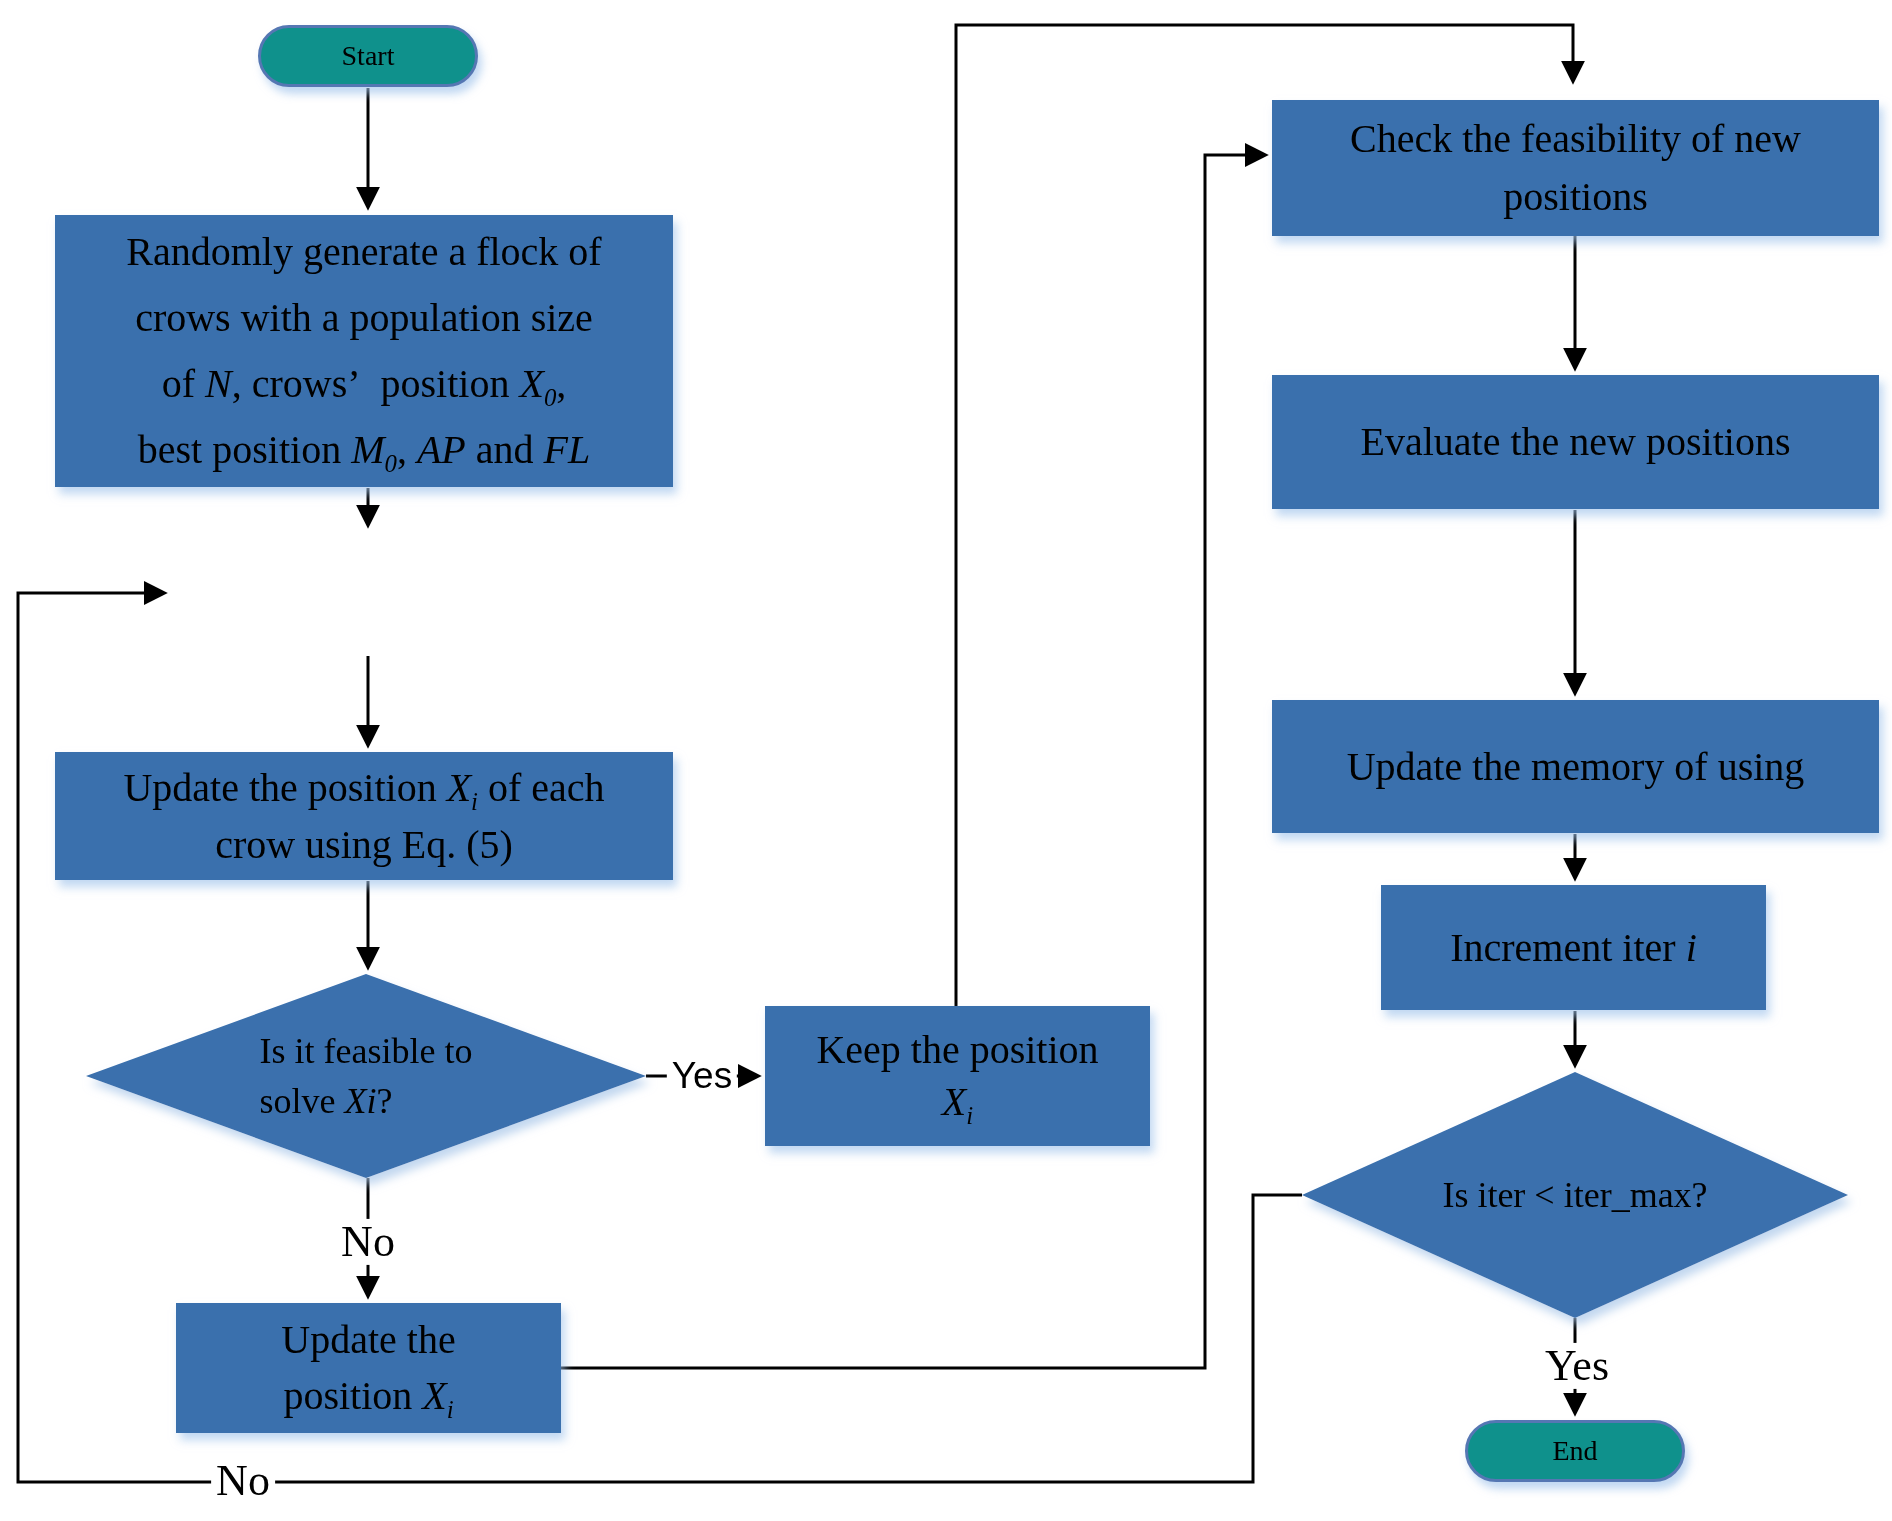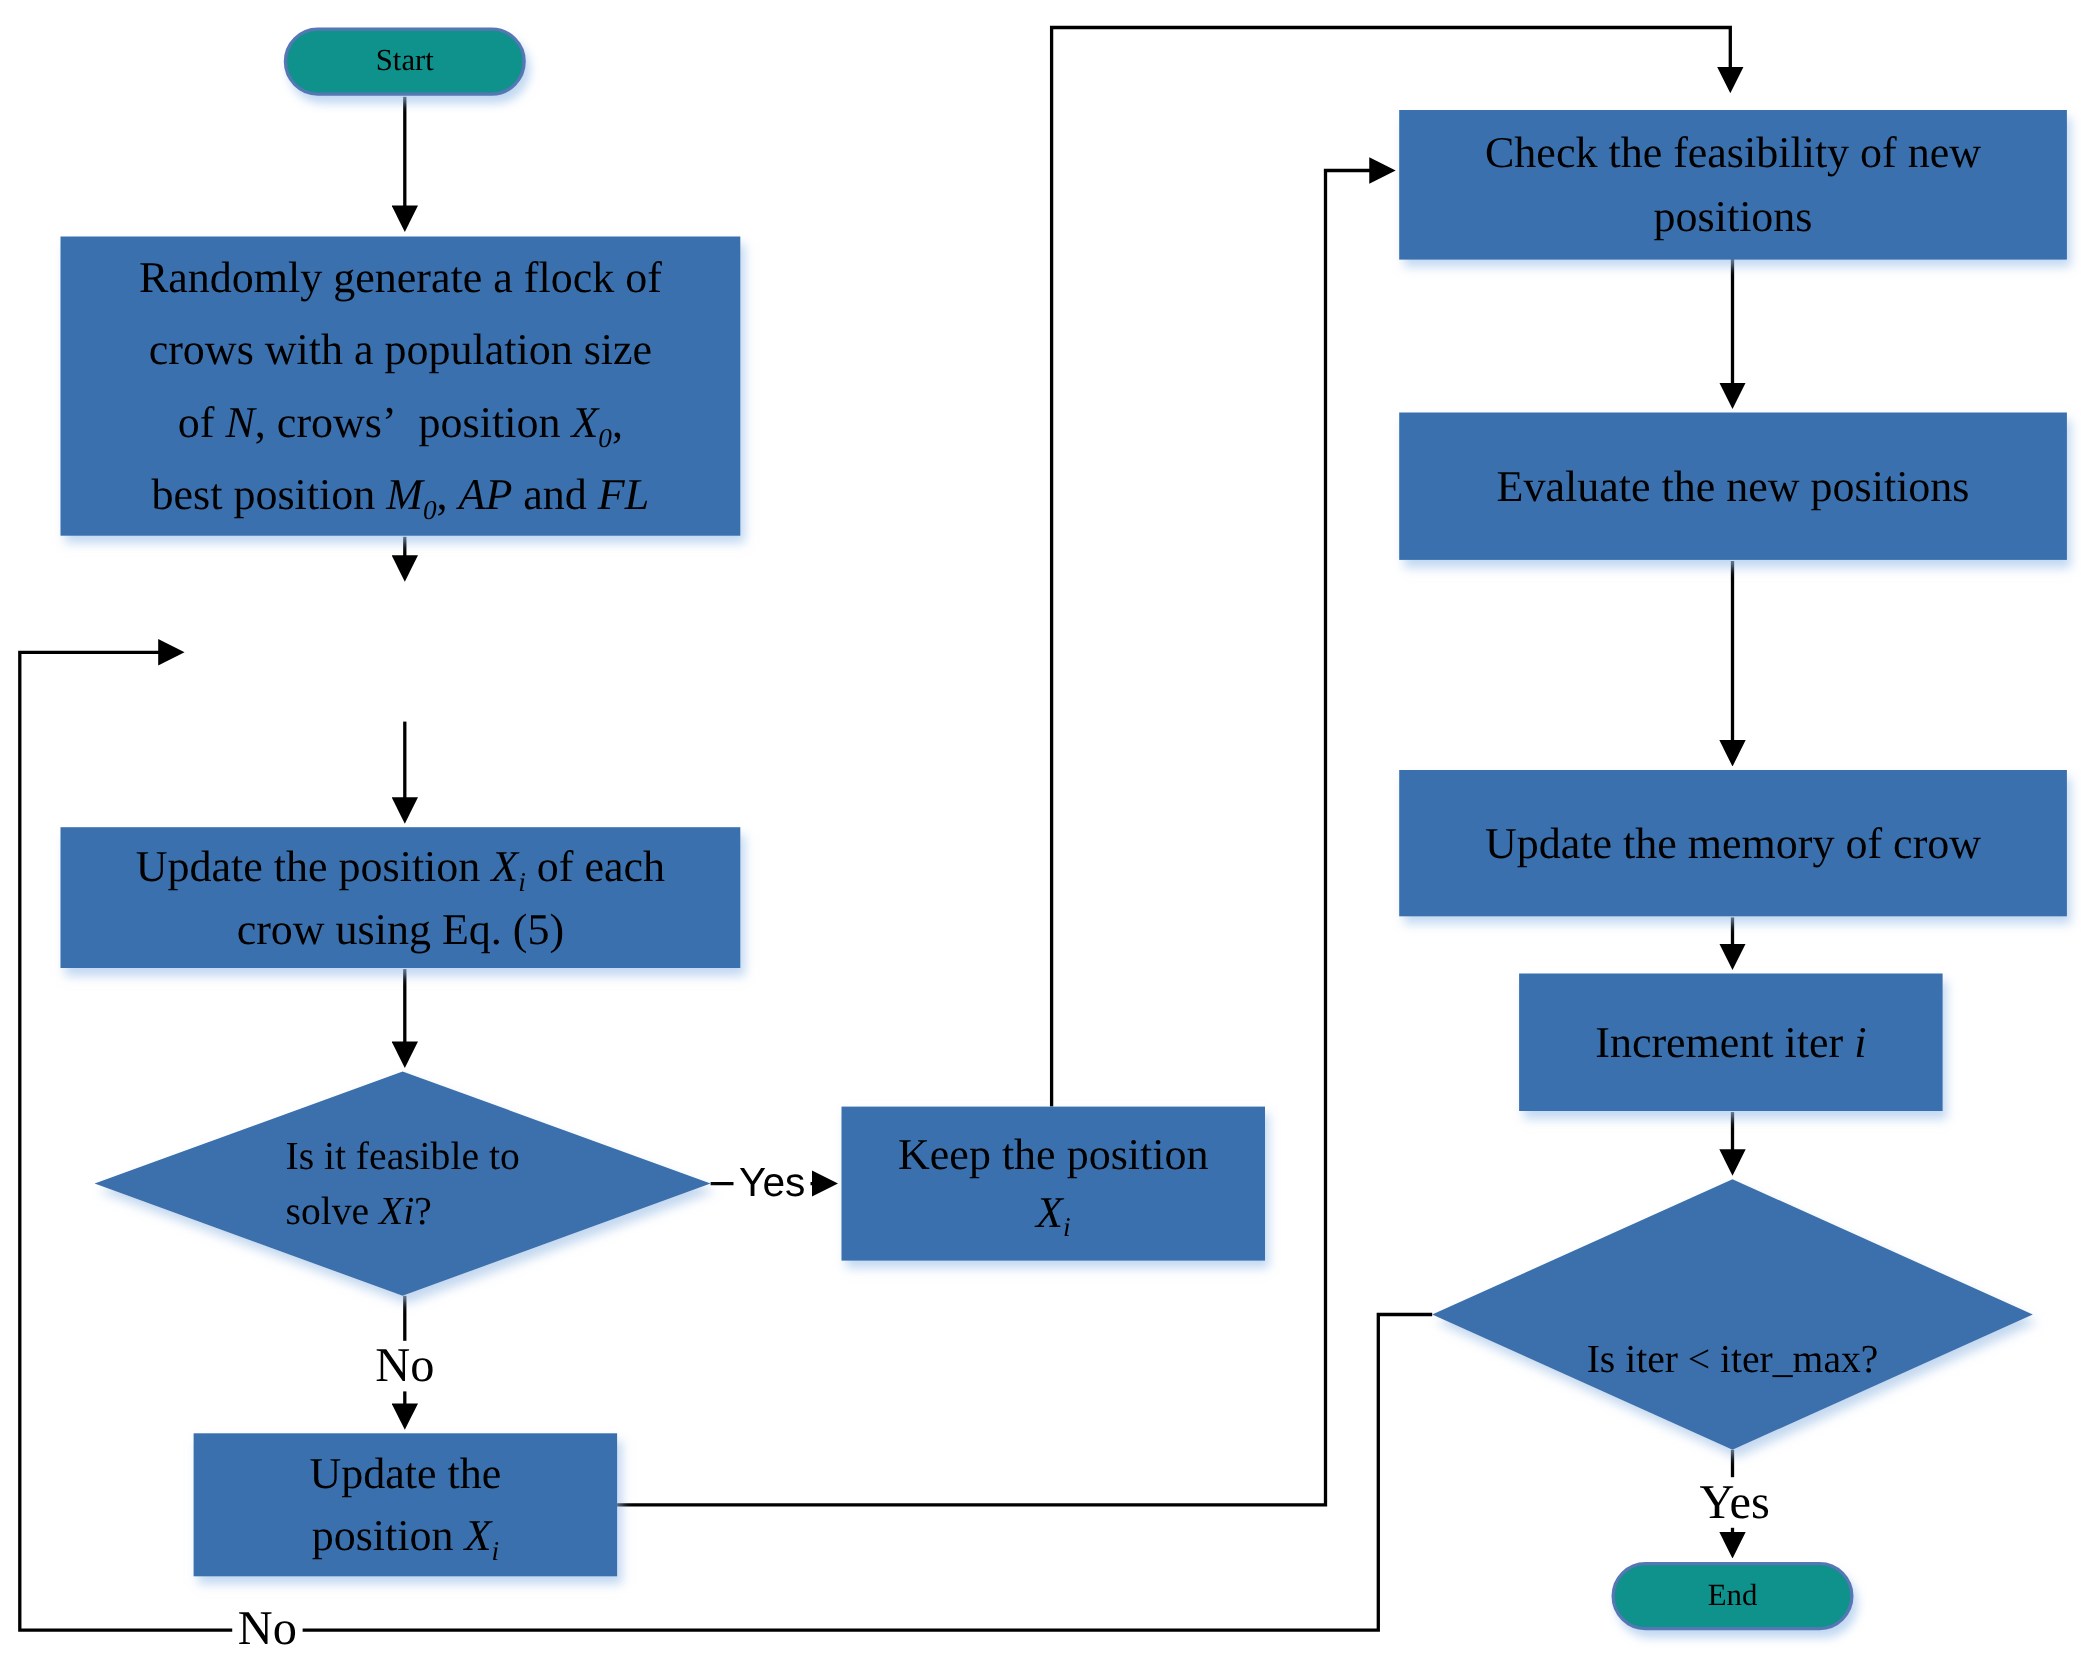--- a/index.html
+++ b/index.html
@@ -104,28 +104,28 @@
 
   <div class="node" style="left:1272px;top:100px;width:607px;height:136px;line-height:58px;">
       <div>Check the feasibility of new<br>positions</div>
     </div>
 
   <div class="node" style="left:1272px;top:375px;width:607px;height:134px;">
       <div>Evaluate the new positions</div>
     </div>
 
   <div class="node" style="left:1272px;top:700px;width:607px;height:133px;">
-      <div>Update the memory of crow</div>
+      <div>Update the memory of using</div>
     </div>
 
   <div class="node" style="left:1381px;top:885px;width:385px;height:125px;">
       <div>Increment iter <i>i</i></div>
     </div>
 
-  <div class="dtext" style="left:1365px;top:1198px;width:420px;height:74px;">
+  <div class="dtext" style="left:1365px;top:1158px;width:420px;height:74px;">
       <div>Is iter &lt; iter_max?</div>
     </div>
 
   <div class="node pill" style="left:1465px;top:1420px;width:220px;height:62px;">End</div>
 
   <div class="edge-label sans" style="left:702px;top:1076px;">Yes</div>
   <div class="edge-label" style="left:368px;top:1242px;">No</div>
   <div class="edge-label" style="left:243px;top:1481px;">No</div>
   <div class="edge-label" style="left:1577px;top:1366px;">Yes</div>
 

